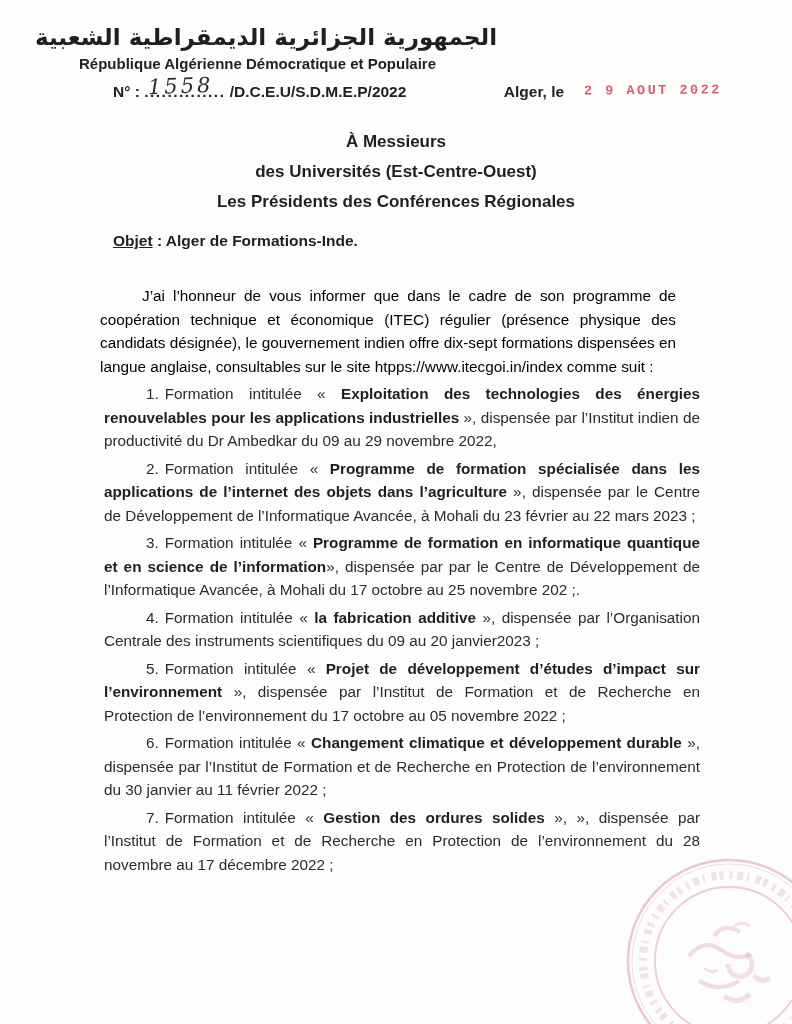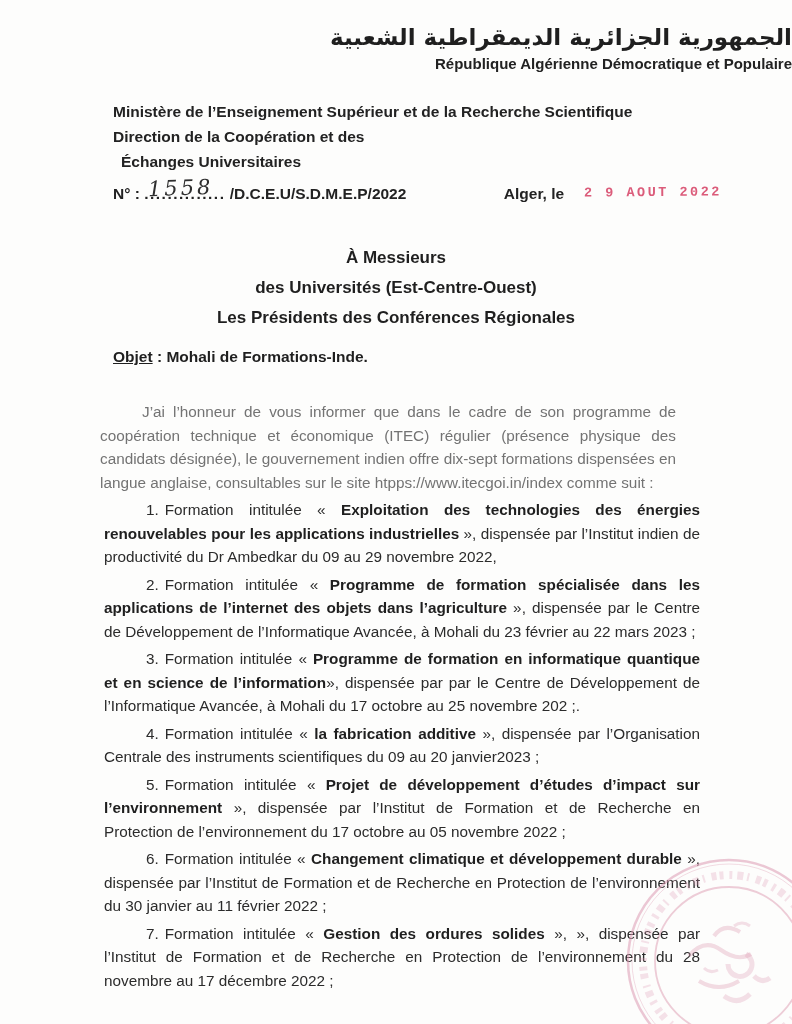--- a/index.html
+++ b/index.html
@@ -1,21 +1,21 @@
 <!DOCTYPE html>
 <html><head>
 <meta charset="utf-8">
 <style>
   html,body{margin:0;padding:0;background:#ffffff;}
   .page{
     position:relative;width:792px;height:1024px;overflow:hidden;
     background:#fdfdfc;color:#2b2b2b;
     font-family:"Liberation Sans",sans-serif;
   }
-  .header-center{text-align:right;padding-top:24px;margin-left:35px;}
+  .header-center{text-align:left;padding-top:24px;margin-left:35px;}
   .arabic-title{
     font-family:"DejaVu Sans",sans-serif;direction:rtl;
     font-size:23px;font-weight:bold;color:#1f1f1f;letter-spacing:0.5px;
   }
   .french-title{font-size:15px;font-weight:bold;margin-top:5px;color:#222;padding-left:44px;}
   .ministry-block{margin:27px 0 0 113px;font-weight:bold;font-size:15.5px;line-height:25px;color:#222;}
   .ministry-block .indent{padding-left:8px;}
   .ref-row{
     display:flex;justify-content:space-between;align-items:baseline;
     margin:11px 70px 0 113px;font-weight:bold;font-size:15.5px;color:#222;
@@ -27,67 +27,62 @@
     font-family:"DejaVu Serif",serif;font-style:italic;font-weight:normal;
     font-size:21px;letter-spacing:3px;color:#2e2e2e;transform:rotate(-2deg);
     white-space:nowrap;
   }
   .ref-right{display:flex;align-items:flex-start;}
   .date-stamp{
     color:#d94f70;font-family:"Liberation Mono",monospace;font-weight:bold;
     font-size:13.5px;letter-spacing:2.5px;margin-left:20px;opacity:0.92;
     transform:rotate(-0.5deg);white-space:nowrap;
   }
-  .addressee{text-align:center;font-weight:bold;font-size:17px;line-height:30px;margin-top:40px;color:#1f1f1f;}
+  .addressee{text-align:center;font-weight:bold;font-size:17px;line-height:30px;margin-top:26px;color:#1f1f1f;}
   .subject{margin:15px 0 0 113px;font-weight:bold;font-size:15.5px;color:#1f1f1f;}
   .subject-label{text-decoration:underline;margin-top:42px;}
   .intro{
     text-align:justify;text-indent:42px;font-size:15.3px;line-height:23.5px;
-    margin:34px 116px 0 100px;color:#737373;
+    margin:34px 116px 0 100px;color:#000000;
   }
   #formation-list{margin:0 88px 0 100px;}
   .item{text-align:justify;text-indent:42px;font-size:15.3px;line-height:23.5px;margin:4px;color:#2b2b2b;}
   .item .num{margin-right:6px;}
   .b{font-weight:bold;color:#1f1f1f;}
   .round-stamp{position:absolute;top:836px;right:-62px;pointer-events:none;}
 </style>
 </head>
 <body>
 
 <div class="page">
 
   <div class="header-center">
     <div class="arabic-title">الجمهورية الجزائرية الديمقراطية الشعبية</div>
     <div class="french-title">République Algérienne Démocratique et Populaire</div>
   </div>
 
-  <div class="ministry-block">
-    <div>Ministère de l’Enseignement Supérieur et de la Recherche Scientifique</div>
-    <div>Direction de la Coopération et des</div>
-    <div class="indent">Échanges  Universitaires</div>
-  </div>
 
   <div class="ref-row">
     <div class="ref-left">
       <span>N° : </span><span class="dots-wrap"><span class="dots">..............</span><span class="handwritten">1558</span></span><span> /D.C.E.U/S.D.M.E.P/2022</span>
     </div>
     <div class="ref-right">
       <span>Alger, le</span>
       <span class="date-stamp">2 9  AOUT 2022</span>
     </div>
   </div>
 
   <div class="addressee">
     <div>À Messieurs</div>
     <div>des Universités (Est-Centre-Ouest)</div>
     <div>Les Présidents des Conférences Régionales</div>
   </div>
 
   <div class="subject">
-    <span class="subject-label">Objet</span><span> : </span><span>Mohali de Formations-Inde.</span>
+    <span class="subject-label">Objet</span><span> : </span><span>Alger de Formations-Inde.</span>
   </div>
 
   <p class="intro">J’ai l’honneur de vous informer que dans le cadre de son programme de coopération technique et économique (ITEC) régulier (présence physique des candidats désignée), le gouvernement indien offre dix-sept formations dispensées en langue anglaise, consultables sur le site htpps://www.itecgoi.in/index comme suit :</p>
 
   <div id="formation-list">
       <p class="item"><span class="num">1.</span><span>Formation intitulée « </span><span class="b">Exploitation des technologies des énergies renouvelables pour les applications industrielles</span><span> », dispensée par l’Institut indien de productivité du Dr Ambedkar du 09 au 29 novembre 2022,</span></p>
       <p class="item"><span class="num">2.</span><span>Formation intitulée « </span><span class="b">Programme de formation spécialisée dans les applications de l’internet des objets dans l’agriculture</span><span> », dispensée par le Centre de Développement de l’Informatique Avancée, à Mohali du 23 février au 22 mars 2023 ;</span></p>
       <p class="item"><span class="num">3.</span><span>Formation intitulée « </span><span class="b">Programme de formation en informatique quantique et en science de l’information</span><span>», dispensée par par le Centre de Développement de l’Informatique Avancée, à Mohali du 17 octobre au 25 novembre 202 ;.</span></p>
       <p class="item"><span class="num">4.</span><span>Formation intitulée « </span><span class="b">la fabrication additive</span><span> », dispensée par l’Organisation Centrale des instruments scientifiques  du 09 au 20 janvier2023 ;</span></p>
       <p class="item"><span class="num">5.</span><span>Formation intitulée « </span><span class="b">Projet  de développement d’études d’impact sur l’environnement</span><span> », dispensée par l’Institut de Formation et de Recherche en Protection de l’environnement du 17 octobre au 05 novembre 2022 ;</span></p>

